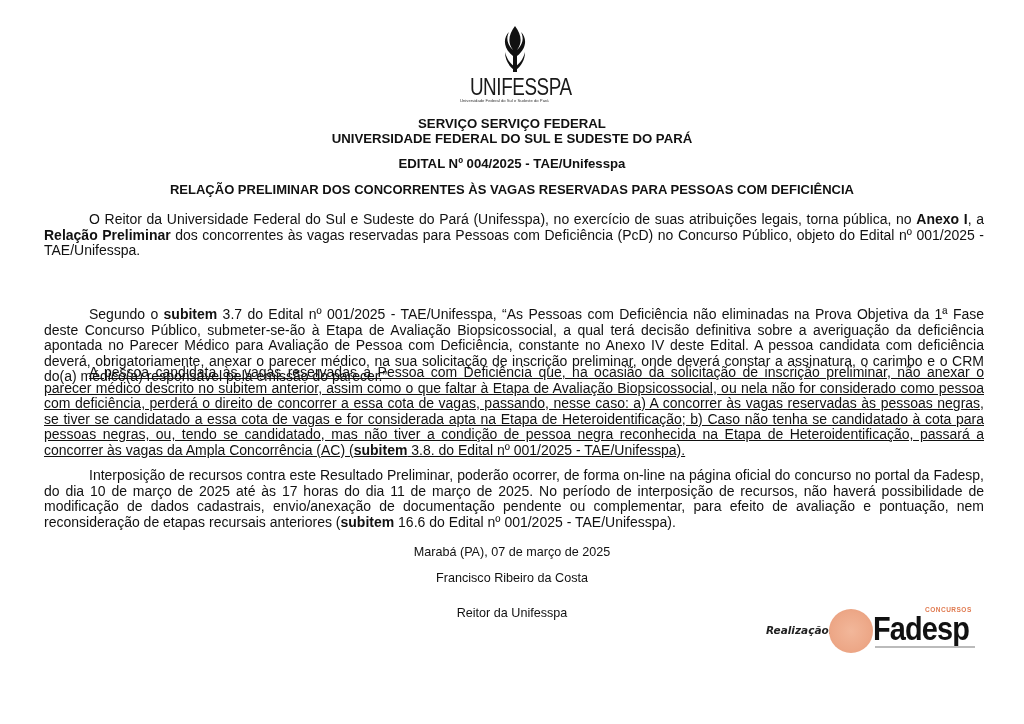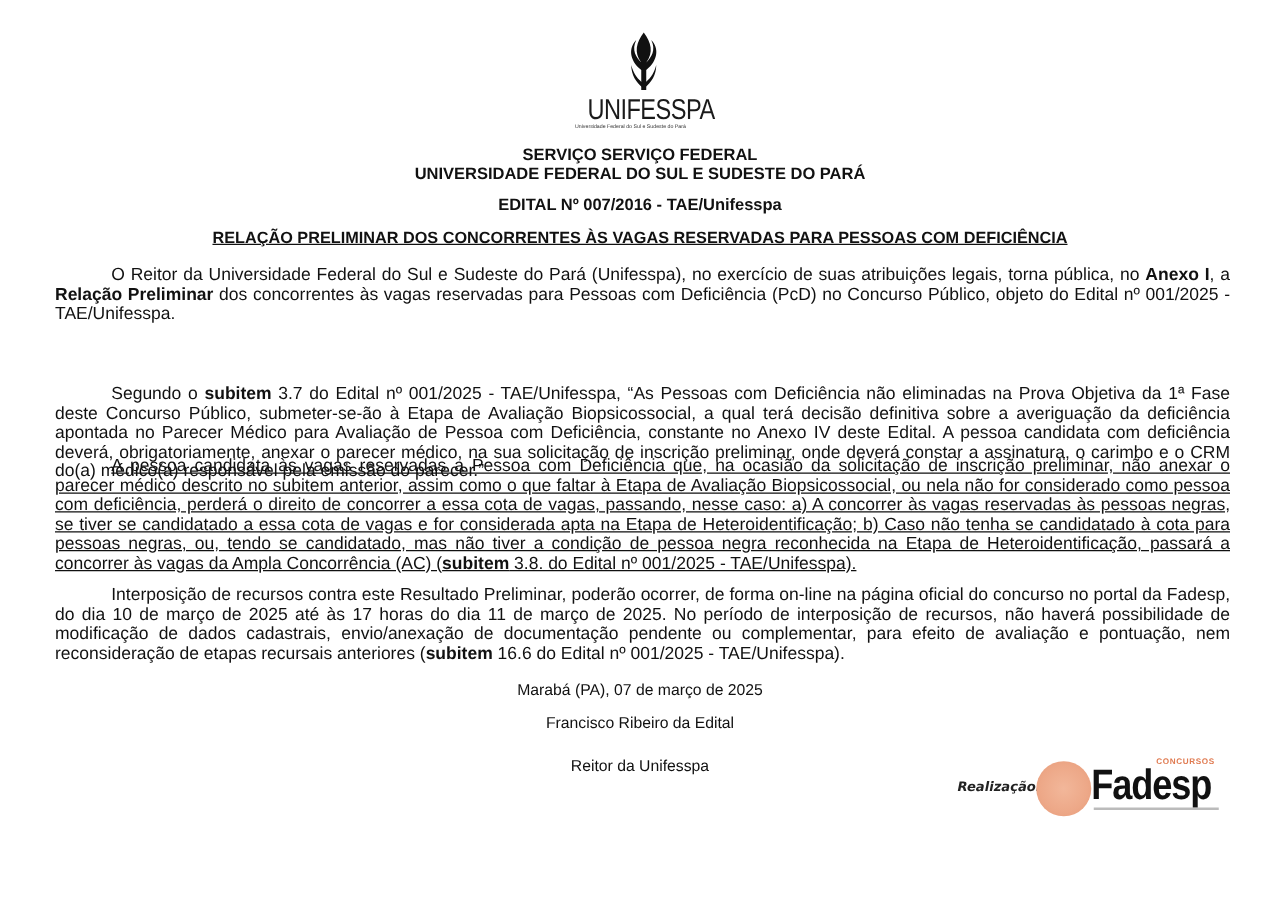--- a/index.html
+++ b/index.html
@@ -5,21 +5,21 @@
     html, body { margin: 0; padding: 0; background: #ffffff; }
     body { width: 1024px; height: 724px; position: relative; overflow: hidden; font-family: "Liberation Sans", sans-serif; color: #111; }
     .logo { position: absolute; left: 460px; top: 24px; width: 110px; height: 92px; }
     .logo svg { display: block; margin: 0 auto; }
     .logo-word { font-family: "Liberation Sans", sans-serif; font-size: 23px; letter-spacing: -0.5px; color: #1a1a1a; line-height: 22px; margin-top: 2px; font-stretch: condensed; transform: scaleX(0.82); }
     .logo-sub { font-size: 4.2px; color: #333; line-height: 6px; white-space: nowrap; }
     .hdr { position: absolute; left: 0; width: 1024px; text-align: center; font-weight: bold; font-size: 13.2px; line-height: 15px; }
     .h1 { top: 116px; }
     .h2 { top: 131px; }
     .h3 { top: 156px; }
-    .h4 { top: 182px; font-size: 13px; text-decoration: underline; }
+    .h4 { top: 182px; font-size: 13px; }
     .para { position: absolute; left: 44px; width: 940px; font-size: 14px; line-height: 15.5px; text-align: justify; text-indent: 45px; }
     .p1 { top: 212px; }
     .p2 { top: 274px; margin-top: 33px; }
     .p3 { top: 365px; text-decoration: underline; }
     .p4 { top: 468px; }
     .para b { font-weight: bold; }
     .center-line { position: absolute; left: 0; width: 1024px; text-align: center; font-size: 12.6px; line-height: 15px; }
     .date { top: 545px; }
     .sig-name { top: 571px; }
     .sig-role { top: 586px; margin-top: 20px; }
@@ -37,32 +37,32 @@
     <path d="M20 2 C14 10, 12 18, 18 26 C14 22, 10 16, 14 8 C8 14, 8 24, 18 32 L18 48 L22 48 L22 32 C32 24, 32 14, 26 8 C30 16, 26 22, 22 26 C28 18, 26 10, 20 2 Z" fill="#111"></path>
     <path d="M10 28 C12 36, 16 40, 19 42 L19 46 C14 42, 10 36, 10 28 Z" fill="#111"></path>
     <path d="M30 28 C28 36, 24 40, 21 42 L21 46 C26 42, 30 36, 30 28 Z" fill="#111"></path>
   </svg>
   <div class="logo-word">UNIFESSPA</div>
   <div class="logo-sub">Universidade Federal do Sul e Sudeste do Pará</div>
 </div>
 
 <div class="hdr h1">SERVIÇO SERVIÇO FEDERAL</div>
 <div class="hdr h2">UNIVERSIDADE FEDERAL DO SUL E SUDESTE DO PARÁ</div>
-<div class="hdr h3">EDITAL Nº 007/2016 - TAE/Unifesspa</div>
+<div class="hdr h3">EDITAL Nº 004/2025 - TAE/Unifesspa</div>
 <div class="hdr h4">RELAÇÃO PRELIMINAR DOS CONCORRENTES ÀS VAGAS RESERVADAS PARA PESSOAS COM DEFICIÊNCIA</div>
 
 <div class="para p1"><span>O Reitor da Universidade Federal do Sul e Sudeste do Pará (Unifesspa), no exercício de suas atribuições legais, torna pública, no </span><b>Anexo I</b><span>, a </span><b>Relação Preliminar</b><span> dos concorrentes às vagas reservadas para Pessoas com Deficiência (PcD) no Concurso Público, objeto do Edital nº 001/2025 - TAE/Unifesspa.</span></div>
 
 <div class="para p2"><span>Segundo o </span><b>subitem</b><span> 3.7 do Edital nº 001/2025 - TAE/Unifesspa, “As Pessoas com Deficiência não eliminadas na Prova Objetiva da 1ª Fase deste Concurso Público, submeter-se-ão à Etapa de Avaliação Biopsicossocial, a qual terá decisão definitiva sobre a averiguação da deficiência apontada no Parecer Médico para Avaliação de Pessoa com Deficiência, constante no Anexo IV deste Edital. A pessoa candidata com deficiência deverá, obrigatoriamente, anexar o parecer médico, na sua solicitação de inscrição preliminar, onde deverá constar a assinatura, o carimbo e o CRM do(a) médico(a) responsável pela emissão do parecer.”</span></div>
 
 <div class="para p3"><span>A pessoa candidata às vagas reservadas a Pessoa com Deficiência que, na ocasião da solicitação de inscrição preliminar, não anexar o parecer médico descrito no subitem anterior, assim como o que faltar à Etapa de Avaliação Biopsicossocial, ou nela não for considerado como pessoa com deficiência, perderá o direito de concorrer a essa cota de vagas, passando, nesse caso: a) A concorrer às vagas reservadas às pessoas negras, se tiver se candidatado a essa cota de vagas e for considerada apta na Etapa de Heteroidentificação; b) Caso não tenha se candidatado à cota para pessoas negras, ou, tendo se candidatado, mas não tiver a condição de pessoa negra reconhecida na Etapa de Heteroidentificação, passará a concorrer às vagas da Ampla Concorrência (AC) (</span><b>subitem</b><span> 3.8. do Edital nº 001/2025 - TAE/Unifesspa).</span></div>
 
 <div class="para p4"><span>Interposição de recursos contra este Resultado Preliminar, poderão ocorrer, de forma on-line na página oficial do concurso no portal da Fadesp, do dia 10 de março de 2025 até às 17 horas do dia 11 de março de 2025. No período de interposição de recursos, não haverá possibilidade de modificação de dados cadastrais, envio/anexação de documentação pendente ou complementar, para efeito de avaliação e pontuação, nem reconsideração de etapas recursais anteriores (</span><b>subitem</b><span> 16.6 do Edital nº 001/2025 - TAE/Unifesspa).</span></div>
 
 <div class="center-line date">Marabá (PA), 07 de março de 2025</div>
-<div class="center-line sig-name">Francisco Ribeiro da Edital</div>
+<div class="center-line sig-name">Francisco Ribeiro da Costa</div>
 <div class="center-line sig-role">Reitor da Unifesspa</div>
 
 <div class="realizacao">Realização:</div>
 <div class="fadesp-circle"></div>
 <div class="fadesp-concursos">CONCURSOS</div>
 <div class="fadesp-word">Fadesp</div>
 <div class="fadesp-sub"></div>
 
 </body></html>

